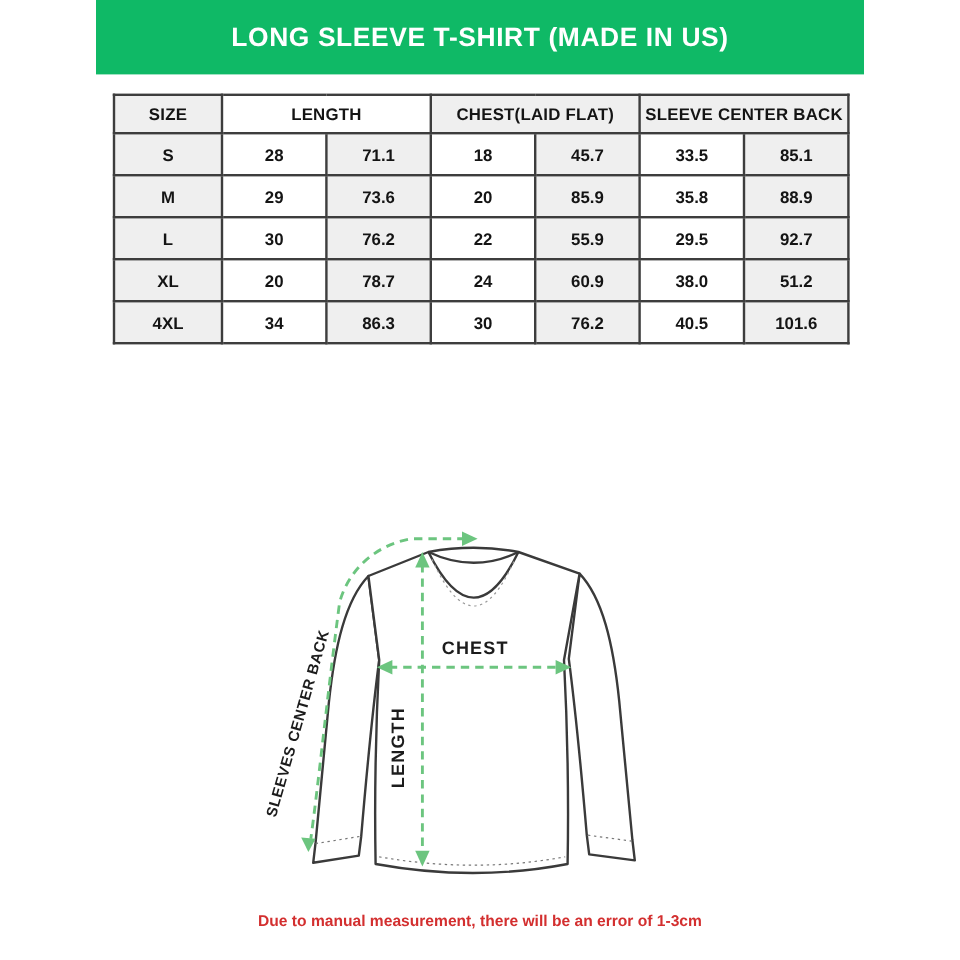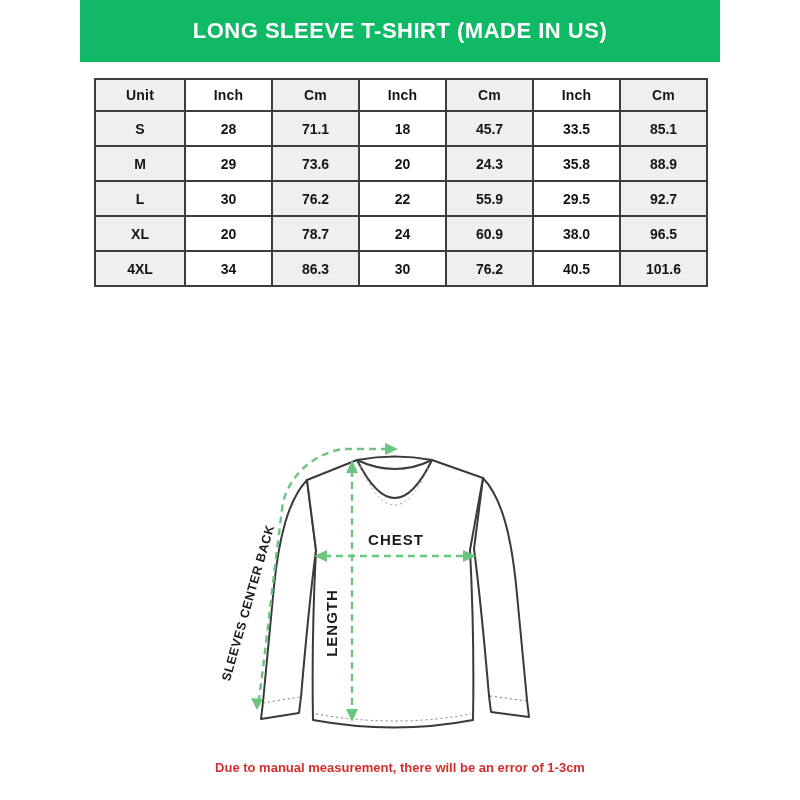--- a/index.html
+++ b/index.html
@@ -46,65 +46,62 @@
     <col style="width:90px">
       <col style="width:87px">
       <col style="width:87px">
     <col style="width:87px">
       <col style="width:87px">
       <col style="width:87px">
       <col style="width:87px">
   </colgroup>
   <thead>
     <tr>
-      <th class="shade">Unit</th>
-      <th class="plain">Inch</th>
-      <th class="shade">Cm</th>
-      <th class="plain">Inch</th>
-      <th class="shade">Cm</th>
-      <th class="plain">Inch</th>
-      <th class="shade">Cm</th>
+      <th class="shade">SIZE</th>
+      <th class="plain" colspan="2">LENGTH</th>
+      <th class="shade" colspan="2">CHEST(LAID FLAT)</th>
+      <th class="shade" colspan="2">SLEEVE CENTER BACK</th>
     </tr>
   </thead>
   <tbody id="size-rows">
       <tr>
         <td class="shade">S</td>
         <td class="plain">28</td>
         <td class="shade">71.1</td>
         <td class="plain">18</td>
         <td class="shade">45.7</td>
         <td class="plain">33.5</td>
         <td class="shade">85.1</td>
       </tr>
       <tr>
         <td class="shade">M</td>
         <td class="plain">29</td>
         <td class="shade">73.6</td>
         <td class="plain">20</td>
-        <td class="shade">24.3</td>
+        <td class="shade">85.9</td>
         <td class="plain">35.8</td>
         <td class="shade">88.9</td>
       </tr>
       <tr>
         <td class="shade">L</td>
         <td class="plain">30</td>
         <td class="shade">76.2</td>
         <td class="plain">22</td>
         <td class="shade">55.9</td>
         <td class="plain">29.5</td>
         <td class="shade">92.7</td>
       </tr>
       <tr>
         <td class="shade">XL</td>
         <td class="plain">20</td>
         <td class="shade">78.7</td>
         <td class="plain">24</td>
         <td class="shade">60.9</td>
         <td class="plain">38.0</td>
-        <td class="shade">96.5</td>
+        <td class="shade">51.2</td>
       </tr>
       <tr>
         <td class="shade">4XL</td>
         <td class="plain">34</td>
         <td class="shade">86.3</td>
         <td class="plain">30</td>
         <td class="shade">76.2</td>
         <td class="plain">40.5</td>
         <td class="shade">101.6</td>
       </tr>

